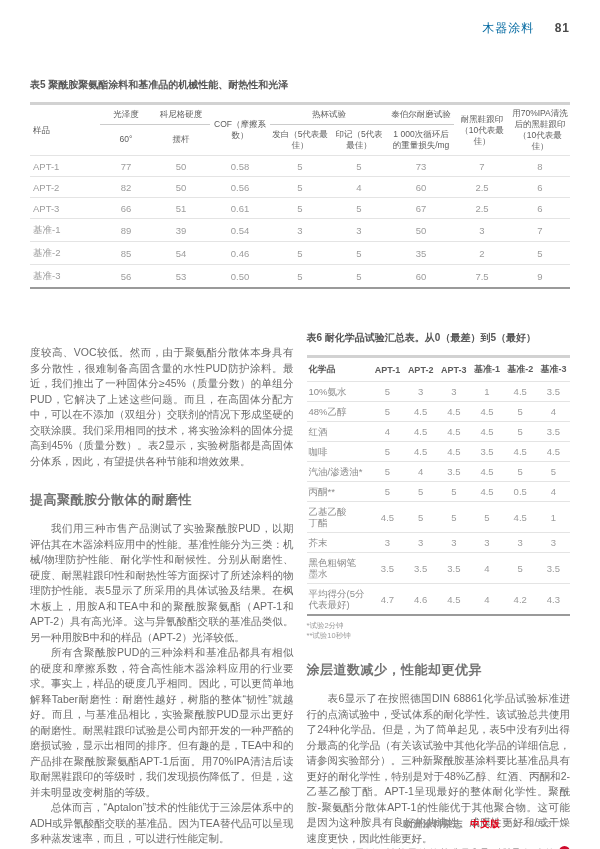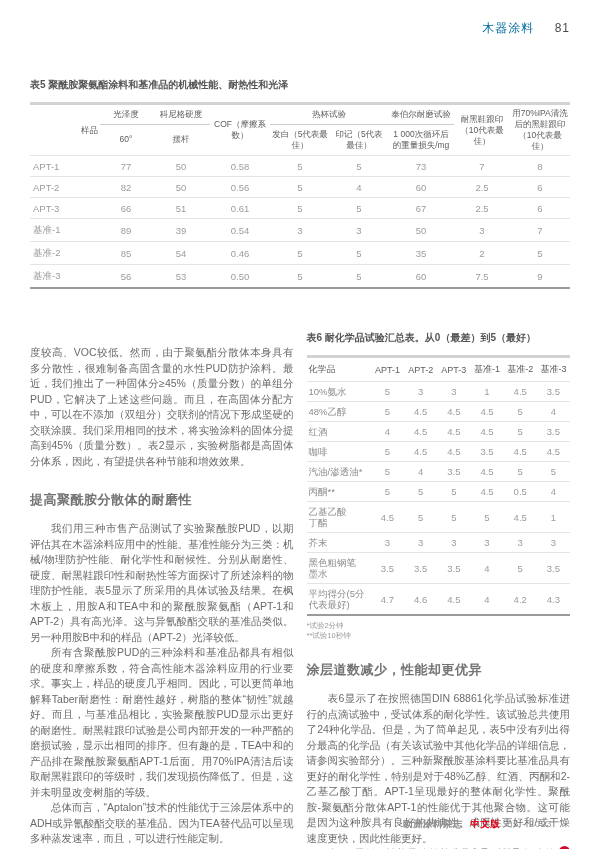--- a/index.html
+++ b/index.html
@@ -10,46 +10,46 @@
     font-family:"Liberation Sans","DejaVu Sans",sans-serif;
     color:#6a6a6a;
     overflow:hidden;
     box-sizing:border-box;
   }
   .masthead{
     position:absolute;top:20px;right:30px;
     font-size:12px;letter-spacing:1px;
   }
   .masthead .section{color:#0369a1;font-weight:normal;}
-  .masthead .pagenum{color:#4a4a4a;margin-left:16px;font-weight:normal;}
+  .masthead .pagenum{color:#4a4a4a;margin-left:16px;font-weight:bold;}
 
   .content{position:absolute;left:30px;right:30px;top:62px;}
 
   .tbl-title{
     font-size:10px;font-weight:bold;color:#555555;margin:16px 0 10px 0;
   }
 
   table{border-collapse:collapse;width:100%;table-layout:fixed;}
   #table5{border-top:3px solid #d2d2d2;border-bottom:2px solid #9a9a9a;}
   #table6{border-top:3px solid #d2d2d2;border-bottom:2px solid #9a9a9a;}
 
   #table5 th{
     font-size:8.5px;font-weight:normal;color:#5c5c5c;
     padding:3px 2px;text-align:center;vertical-align:middle;line-height:11px;
   }
-  #table5 th.sample{text-align:right;padding-left:3px;margin-left:40px;}
+  #table5 th.sample{text-align:left;padding-left:3px;margin-left:40px;}
   #table5 th.grp{border-bottom:1px solid #cccccc;}
   #table5 tbody td{
     font-size:9.5px;color:#9c9c9c;text-align:center;
     padding:4.5px 2px;border-top:1px solid #e4e4e4;
   }
   #table5 tbody td.rowhead{text-align:left;padding-left:3px;}
 
   #table6 th{
-    font-size:9px;font-weight:normal;color:#5c5c5c;
+    font-size:9px;font-weight:bold;color:#5c5c5c;
     padding:5px 1px;text-align:center;vertical-align:middle;margin-left:10px;
   }
   #table6 th.chem{text-align:left;padding-left:2px;}
   #table6 tbody td{
     font-size:9.5px;color:#9c9c9c;text-align:center;
     padding:4px 1px;border-top:1px solid #e4e4e4;vertical-align:middle;line-height:11px;
   }
   #table6 tbody td.rowhead{
     text-align:left;padding-left:2px;color:#8c8c8c;white-space:pre-line;
   }

